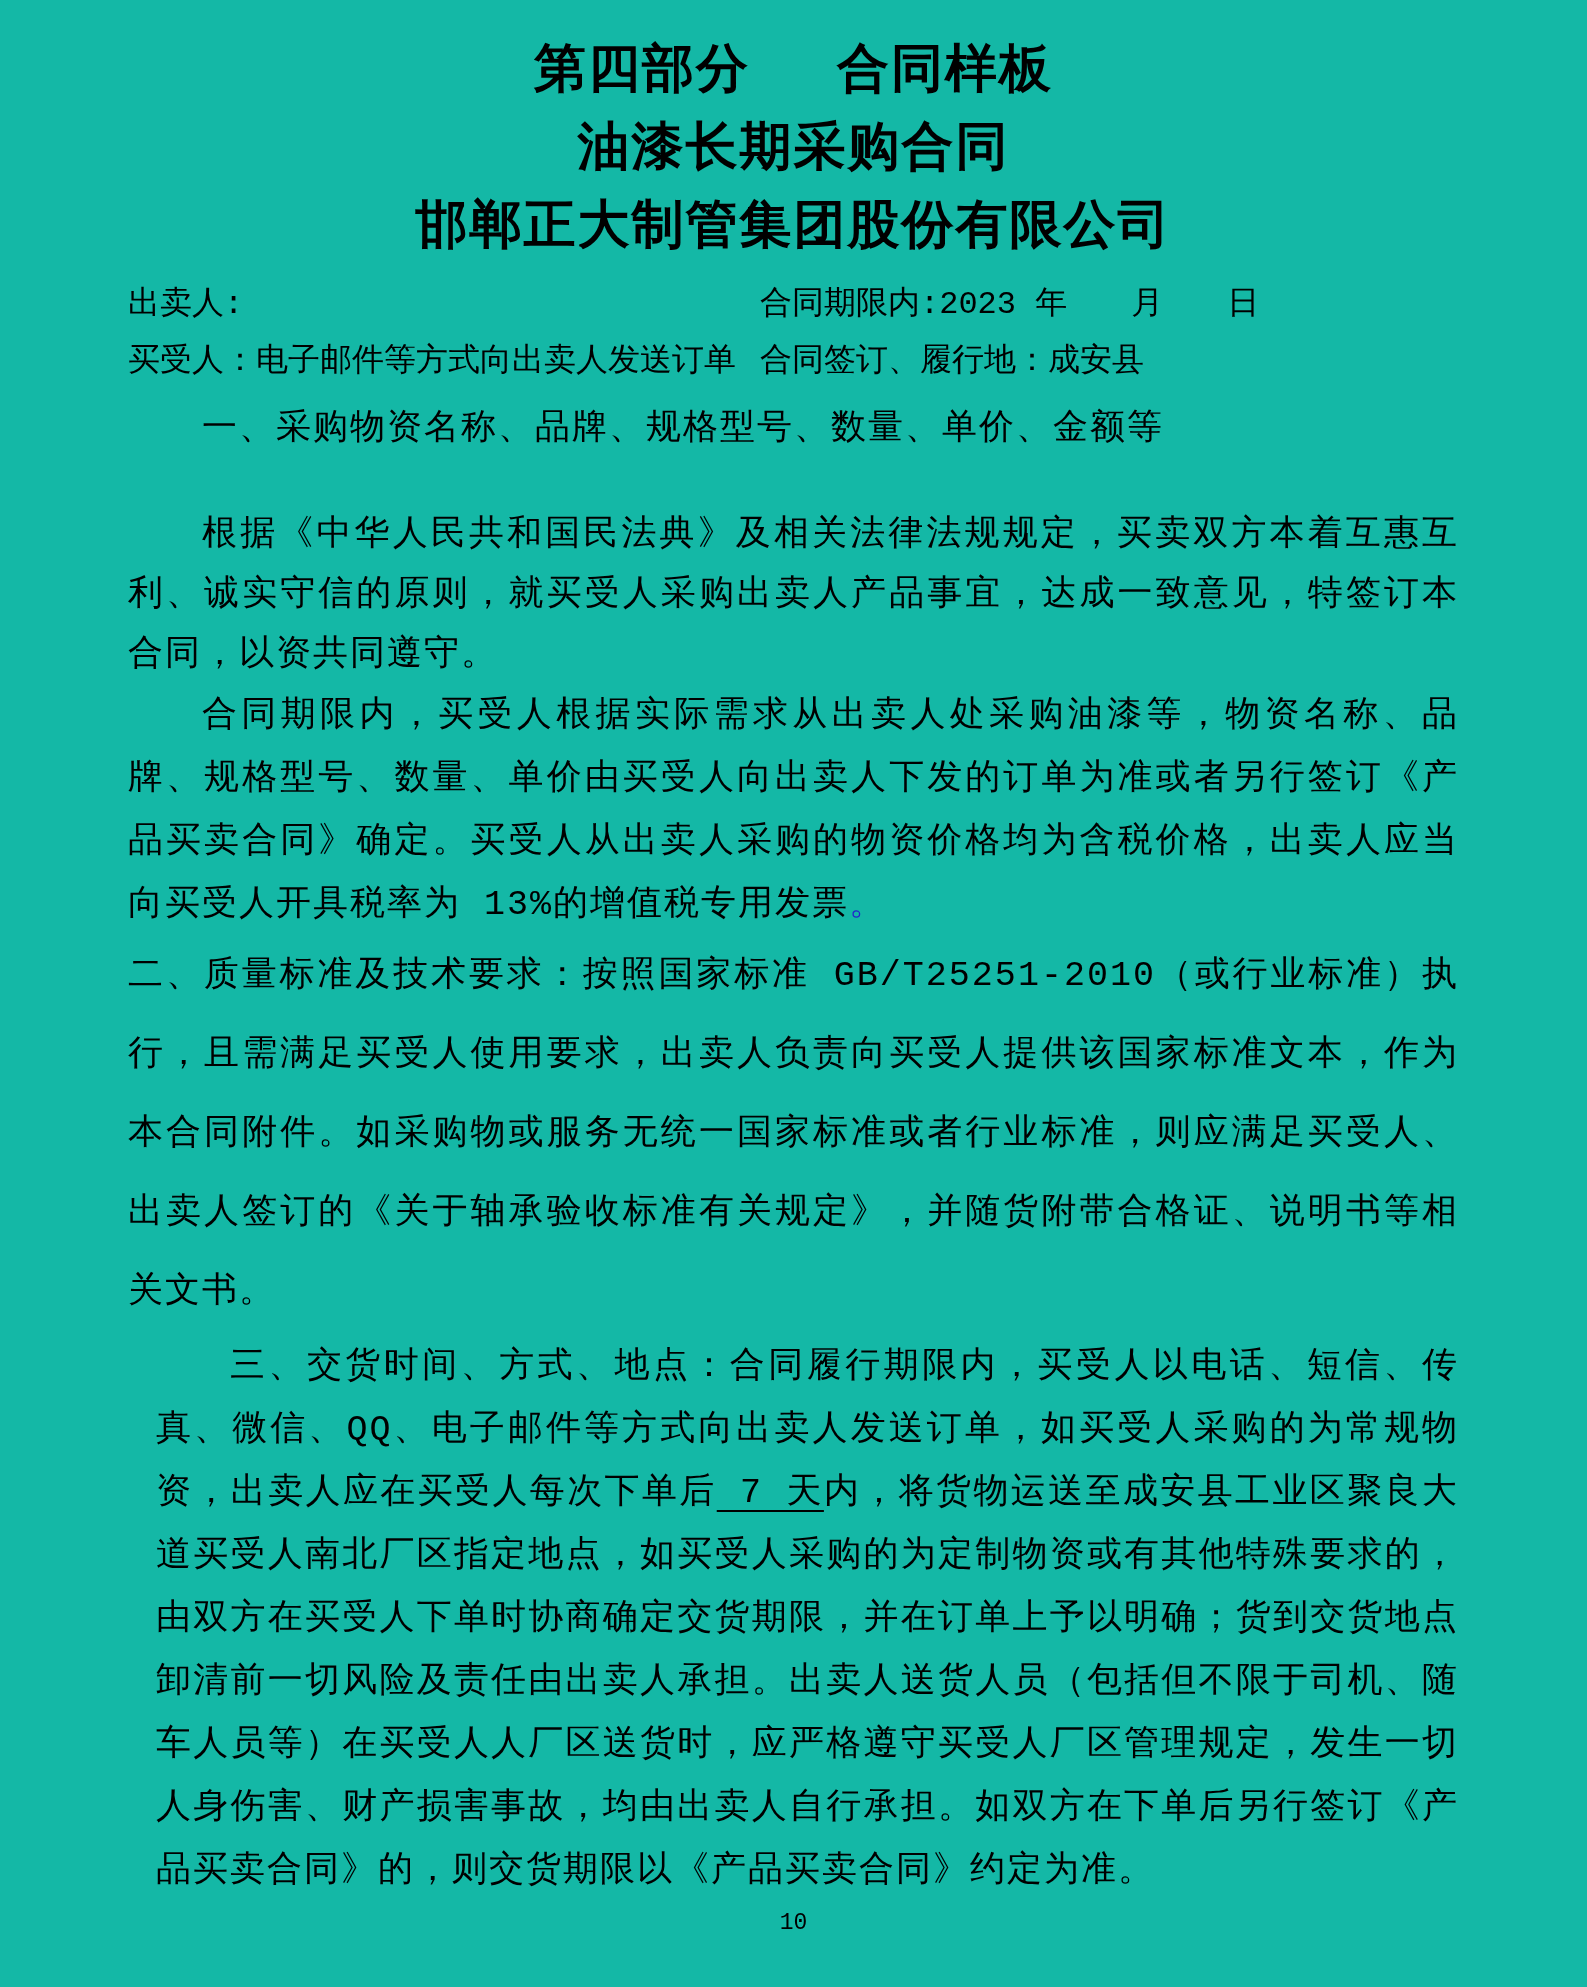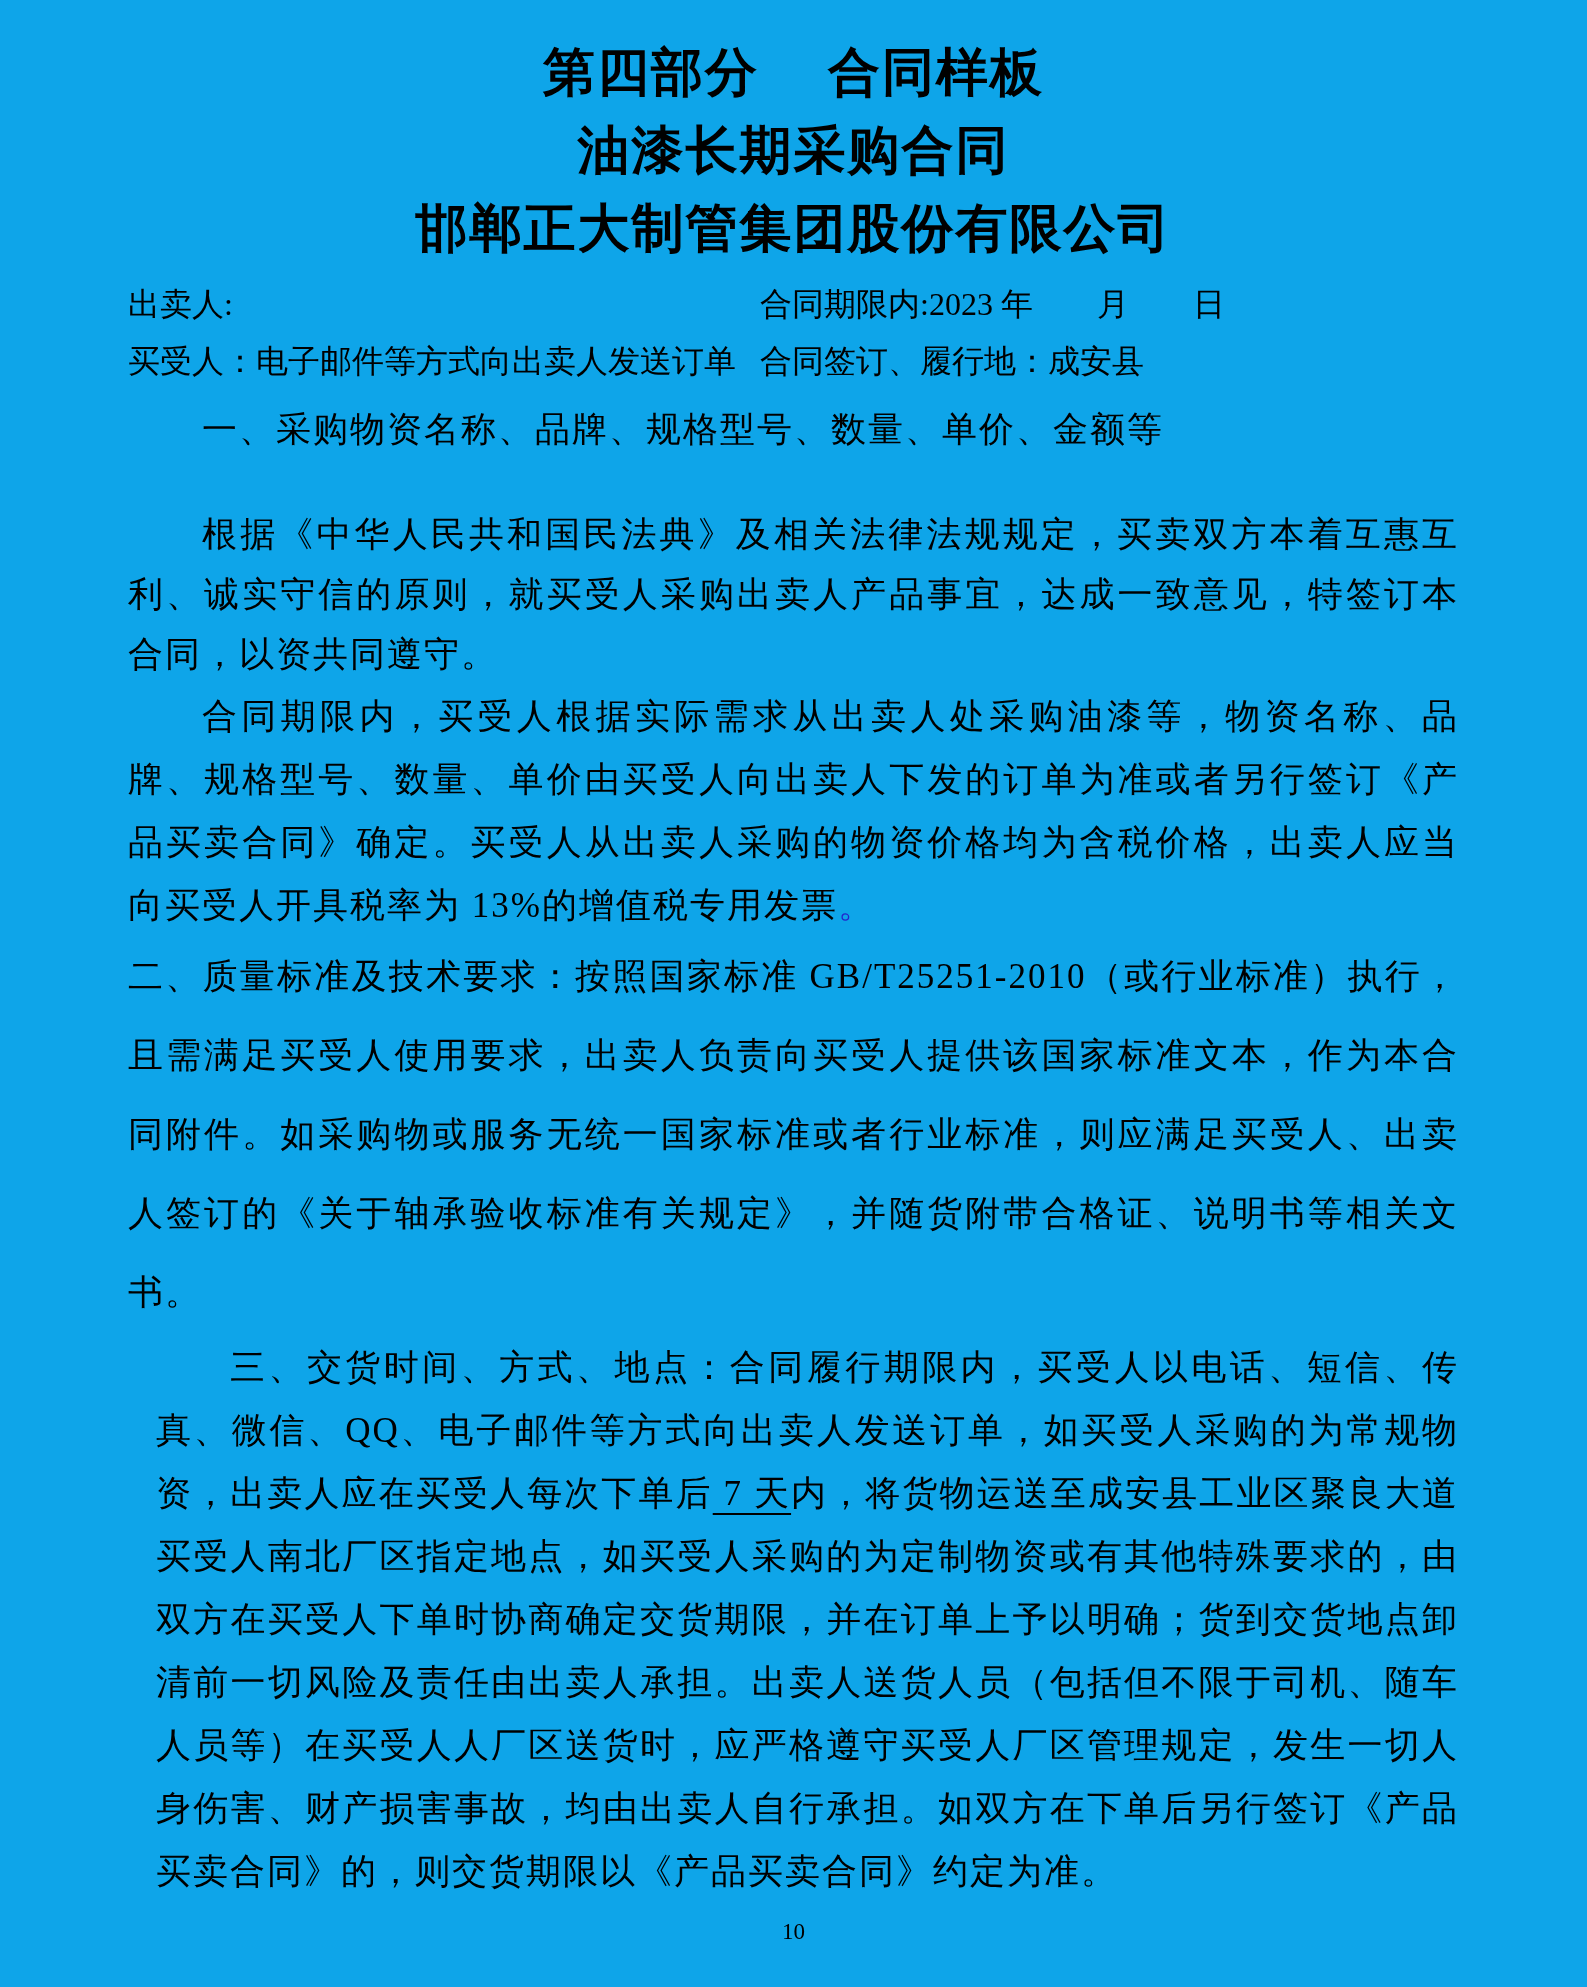--- a/index.html
+++ b/index.html
@@ -4,23 +4,23 @@
 <style>
   html, body {
     margin: 0;
     padding: 0;
     background: #ffffff;
   }
   .page {
     position: relative;
     width: 1587px;
     height: 1987px;
-    background: #0ea5e9;
+    background: #14b8a6;
     color: #000000;
-    font-family: Liberation Serif, serif;
+    font-family: Liberation Mono, monospace;
     overflow: hidden;
   }
   .content {
     margin: 0 128px;
   }
   .titles {
     padding-top: 34px;
     text-align: center;
   }
   .title-line {
@@ -83,21 +83,21 @@
   }
   .underlined-term {
     text-decoration: underline;
     text-decoration-thickness: 2px;
     text-underline-offset: 8px;
   }
   .page-number {
     position: absolute;
     left: 0;
     right: 0;
-    bottom: 44px;
+    bottom: 52px;
     text-align: center;
     font-size: 23px;
     line-height: 23px;
   }
 </style>
 </head>
 <body>
 
 <div class="page">
   <div class="content">

